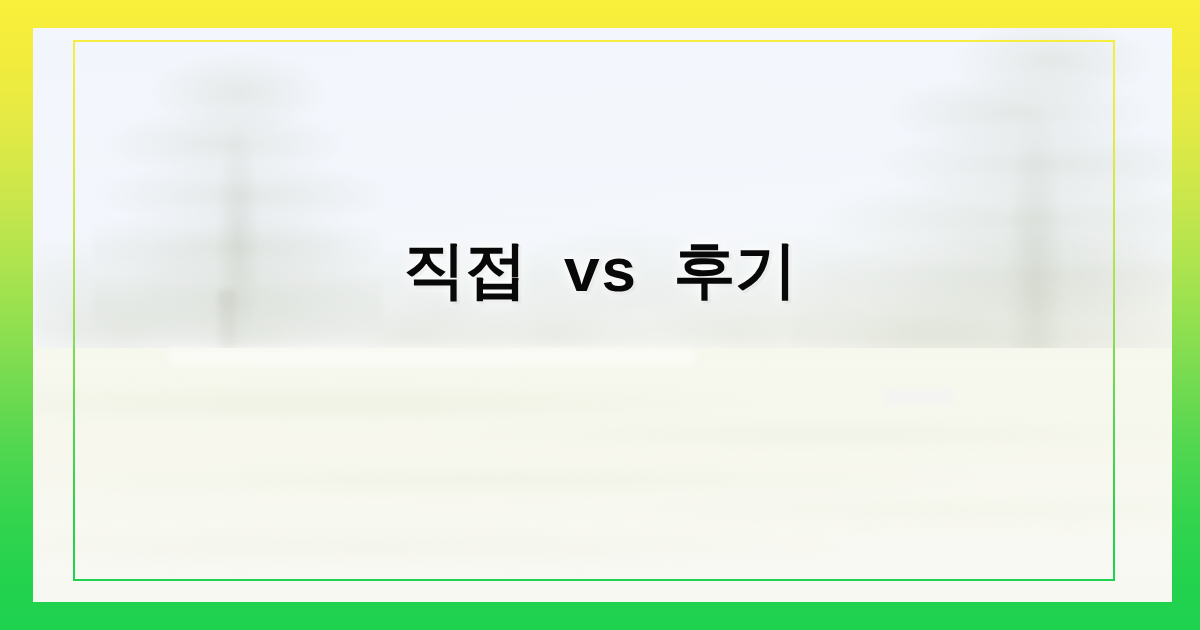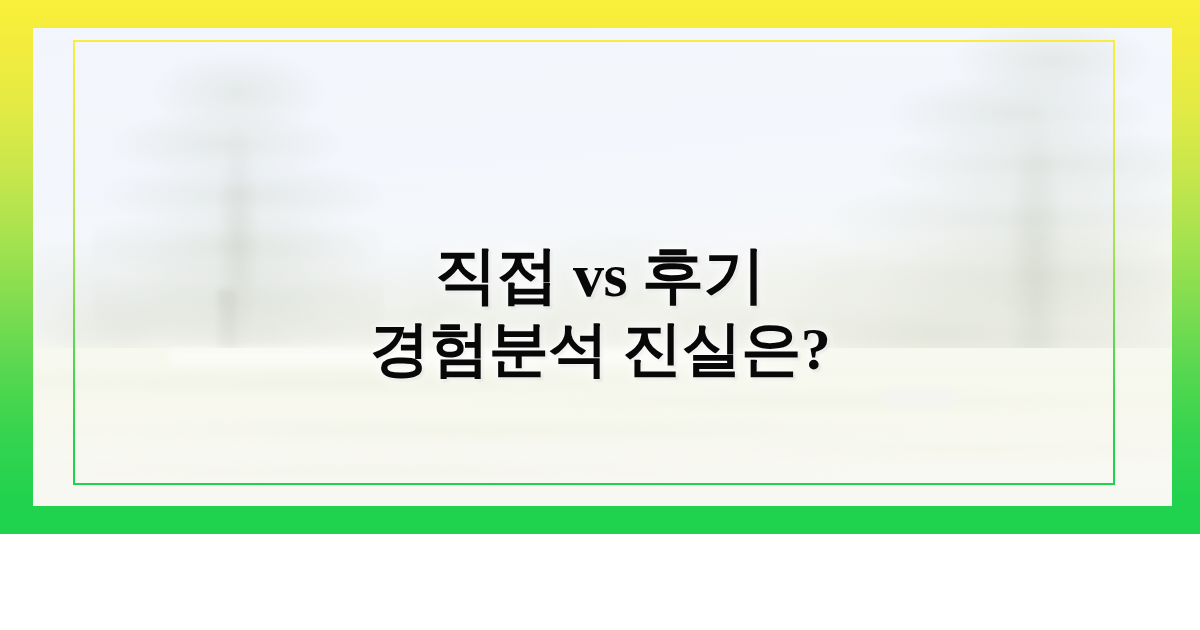--- a/index.html
+++ b/index.html
@@ -4,23 +4,23 @@
 <title>Thumbnail</title>
 <style>
   html, body {
     margin: 0;
     padding: 0;
     background: #ffffff;
   }
   #canvas {
     position: relative;
     width: 1200px;
-    height: 534px;
+    height: 630px;
     overflow: hidden;
-    font-family: Liberation Serif, serif;
+    font-family: Liberation Mono, monospace;
   }
 
   
   .frame-outer {
     position: absolute;
     inset: 0;
     background: linear-gradient(180deg,
         #f9f03a 0%,
         #f4ec3c 8%,
         #e3ea45 20%,
@@ -257,16 +257,15 @@
     </div>
     <div class="path"></div>
     <div class="object-right"></div>
     <div class="wash"></div>
   </div>
 
   <div class="frame-inner"></div>
 
   <div class="title-block">
     <span class="title-line line1">직접 vs 후기</span>
-    <span class="title-line line2">경험분석 진실은?</span>
   </div>
 
 </div>
 
 </body></html>

